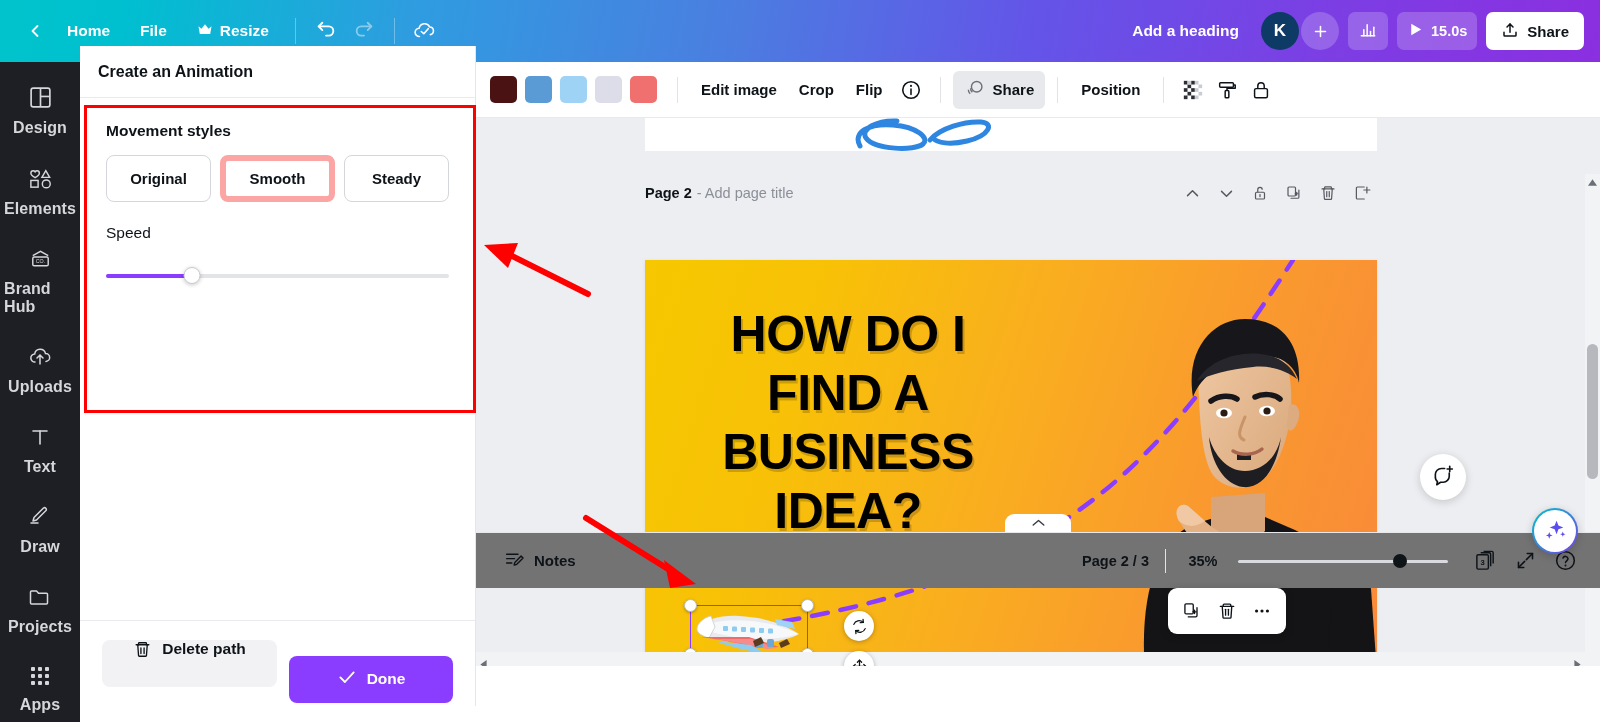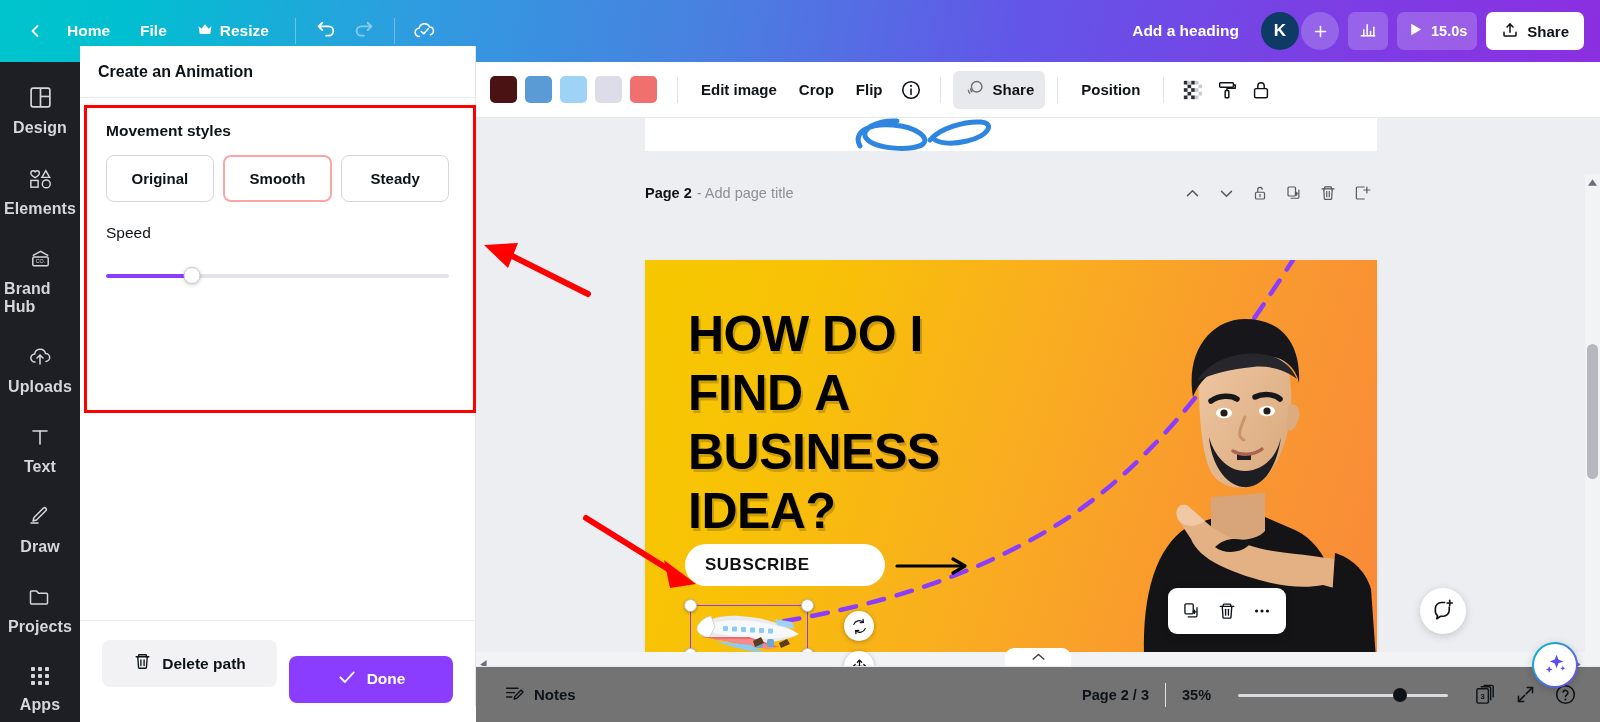--- a/index.html
+++ b/index.html
@@ -87,21 +87,21 @@
     border: 3px solid #ff0000; pointer-events: none; z-index: 4;
   }
   .panel-inner { padding: 24px 26px 0 26px; }
   .sec-title { font-size: 15.5px; font-weight: 700; color: #0e1318; margin-bottom: 15px; }
   .style-row { display: flex; gap: 9px; margin-bottom: 22px; }
   .style-btn {
     flex: 1; height: 47px; border: 1px solid #d4d6db; border-radius: 8px;
     background: #fff; display: flex; align-items: center; justify-content: center;
     font-size: 15px; font-weight: 700; color: #0e1318; cursor: pointer;
   }
-  .style-btn.sel { border: 2px solid #fca5a5; }
+  .style-btn.sel { border: 6px solid #fca5a5; }
   .toggle-row {
     display: flex; align-items: center; justify-content: space-between;
     margin-bottom: 27px;
   }
   .toggle-lbl { font-size: 15.5px; color: #0e1318; }
   .toggle {
     width: 44px; height: 25px; border-radius: 13px; background: #c7c9ce;
     position: relative; cursor: pointer; flex: none;
   }
   .toggle .knob {
@@ -122,31 +122,31 @@
     position: absolute; top: -1px; width: 17px; height: 17px; border-radius: 50%;
     background: #fff; border: 1px solid #c9cbd0; box-shadow: 0 1px 4px rgba(0,0,0,.22);
     cursor: pointer; transform: translateX(-50%);
   }
   .panel-foot {
     height: 86px; border-top: 1px solid #e9ebee; display: flex;
     align-items: center; gap: 12px; padding: 0 22px;
   }
   .btn-del {
     flex: 0 0 175px; height: 47px; border-radius: 8px; background: #f2f2f4;
-    display: flex; align-items: center; justify-content: center; gap: 10px;
+    display: flex; align-items: flex-start; justify-content: center; gap: 10px;
     font-size: 15.5px; font-weight: 700; color: #0e1318; cursor: pointer;
   }
   .btn-done {
     flex: 1; height: 47px; border-radius: 8px; background: #8b3dff; color: #fff;
     display: flex; align-items: center; justify-content: center; gap: 10px;
     font-size: 15.5px; font-weight: 700; cursor: pointer; margin-top: 31px;
   }
 
   
-  .editor { position: absolute; left: 476px; top: 62px; width: 1124px; height: 660px; background: #edeef2; }
+  .editor { position: absolute; left: 476px; top: 62px; width: 1124px; height: 526px; background: #edeef2; text-align: center; }
   .etoolbar {
     height: 56px; background: #fff; display: flex; align-items: center;
     padding: 0 14px; gap: 0; border-bottom: 1px solid #e8e9ec;
   }
   .sw { width: 27px; height: 27px; border-radius: 5px; margin-right: 8px; cursor: pointer; }
   .et-sep { width: 1px; height: 26px; background: #e2e3e7; margin: 0 12px; }
   .et-item {
     font-size: 15px; font-weight: 700; color: #0e1318; padding: 7px 11px;
     border-radius: 6px; cursor: pointer; white-space: nowrap;
   }

